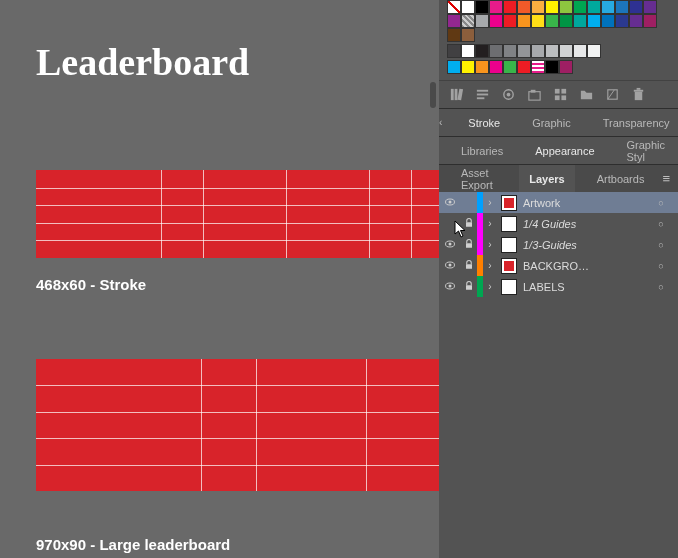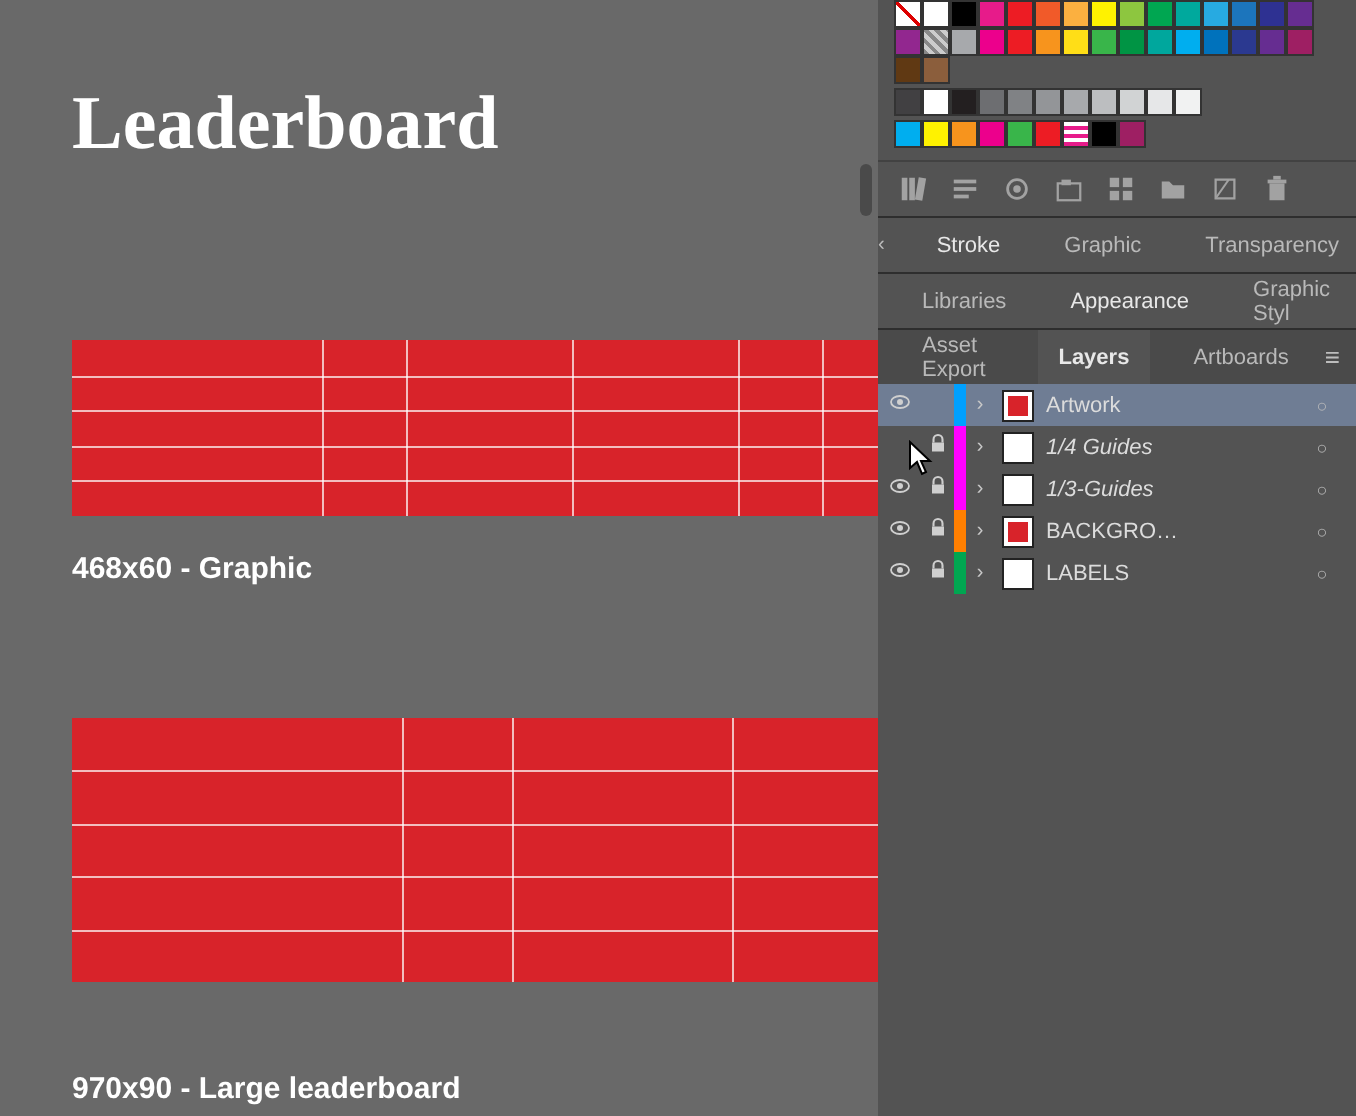--- a/index.html
+++ b/index.html
@@ -63,21 +63,21 @@
     <div class="guide-v" style="left:25%"></div>
       <div class="guide-v" style="left:50%"></div>
       <div class="guide-v" style="left:75%"></div>
     <div class="guide-v" style="left:33.33%"></div>
       <div class="guide-v" style="left:66.66%"></div>
     <div class="guide-h" style="top:20%"></div>
       <div class="guide-h" style="top:40%"></div>
       <div class="guide-h" style="top:60%"></div>
       <div class="guide-h" style="top:80%"></div>
   </div>
-  <div class="ab-label lbl1">468x60 - Graphic</div>
+  <div class="ab-label lbl1">468x60 - Stroke</div>
 
   <div class="artboard ab2">
     <div class="guide-v" style="left:25%"></div>
       <div class="guide-v" style="left:50%"></div>
     <div class="guide-v" style="left:33.33%"></div>
     <div class="guide-h" style="top:20%"></div>
       <div class="guide-h" style="top:40%"></div>
       <div class="guide-h" style="top:60%"></div>
       <div class="guide-h" style="top:80%"></div>
   </div>

